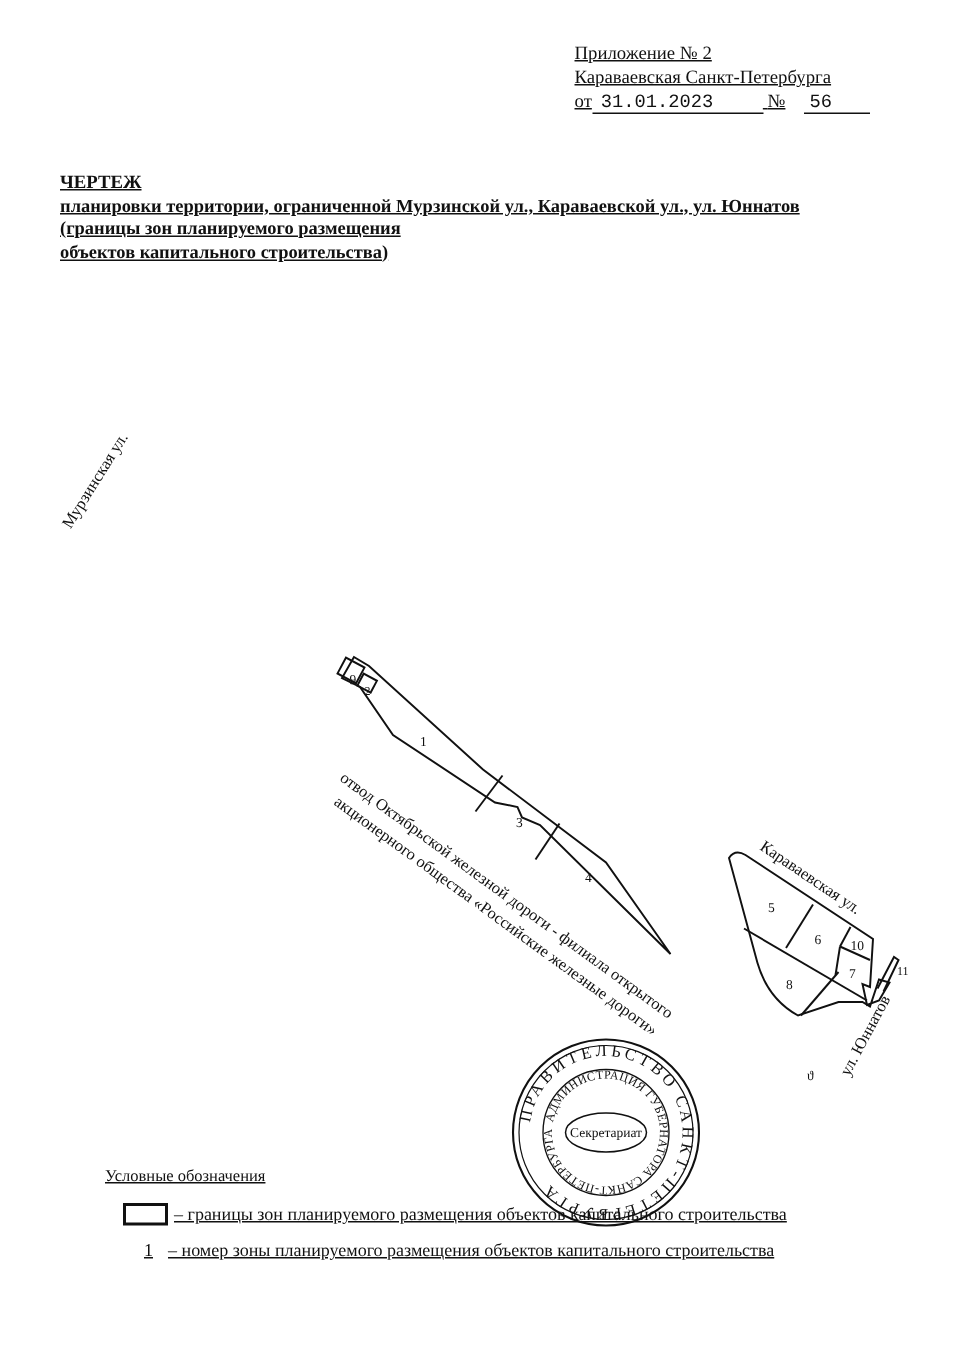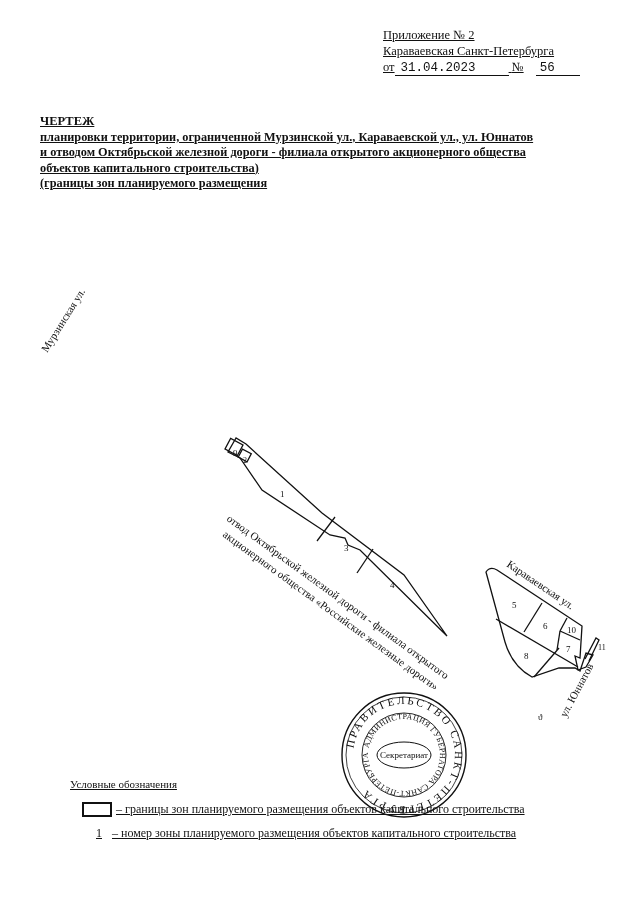--- a/index.html
+++ b/index.html
@@ -19,31 +19,30 @@
     .legend-swatch { width: 26px; height: 11px; border: 2px solid #111; margin-right: 4px; }
     .legend-num { width: 30px; text-align: left; padding-left: 14px; box-sizing: border-box; }
   </style>
 </head>
 <body>
 
 <div class="abs appendix">
   <div>Приложение № 2</div>
   <div>Караваевская Санкт-Петербурга</div>
   <div>
-    <span>от</span><span class="uline" style="width:108px; padding-left:6px;">31.04.2023</span>
+    <span>от</span><span class="uline" style="width:108px; padding-left:6px;">31.01.2023</span>
     <span>№</span><span class="uline" style="width:40px; padding-left:4px;margin-left:12px;">56</span>
   </div>
 </div>
 
 <div class="abs title-block">
   <div class="main">ЧЕРТЕЖ</div>
   <div>планировки территории, ограниченной Мурзинской ул., Караваевской ул., ул. Юннатов</div>
-  <div>и отводом Октябрьской железной дороги - филиала открытого акционерного общества</div>
+  <div>(границы зон планируемого размещения</div>
   <div>объектов капитального строительства)</div>
-  <div>(границы зон планируемого размещения</div>
 </div>
 
 <svg class="drawing" width="640" height="905" viewBox="0 0 640 905">
 
   <text x="0" y="0" font-size="11" transform="translate(47,353) rotate(-58)">Мурзинская ул.</text>
 
   <g fill="none" stroke="#111" stroke-width="1.3">
     <polygon points="236,438 228,452 240,458 262,490 330,535 345,538 348,545 360,550 447,636 404,575 322,513 246,444"></polygon>
     <rect x="227" y="441" width="14" height="12" transform="rotate(28 234 447)"></rect>
     <rect x="240" y="451" width="10" height="9" transform="rotate(28 245 455)"></rect>

